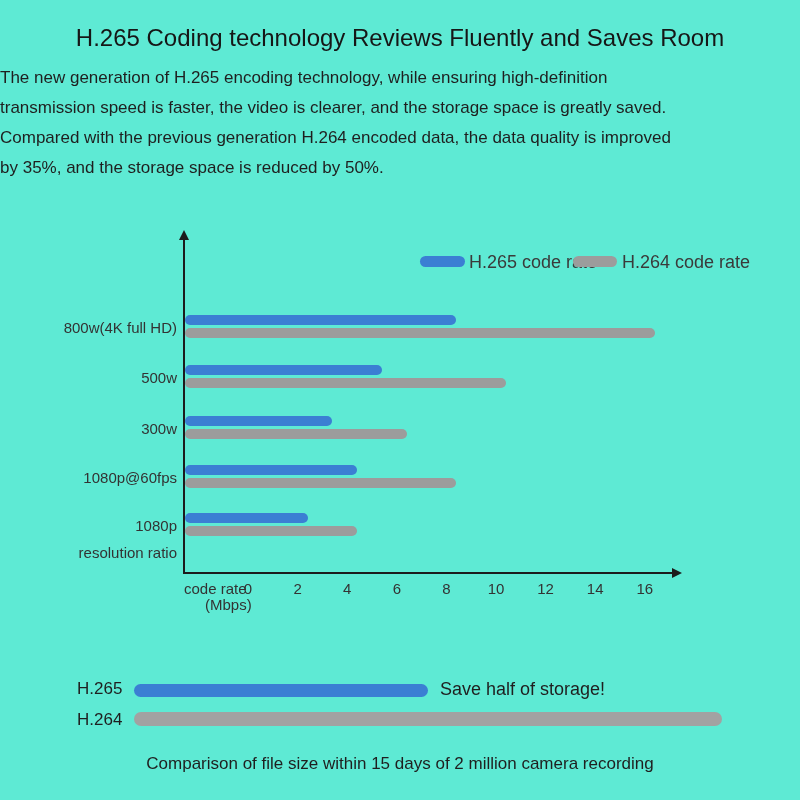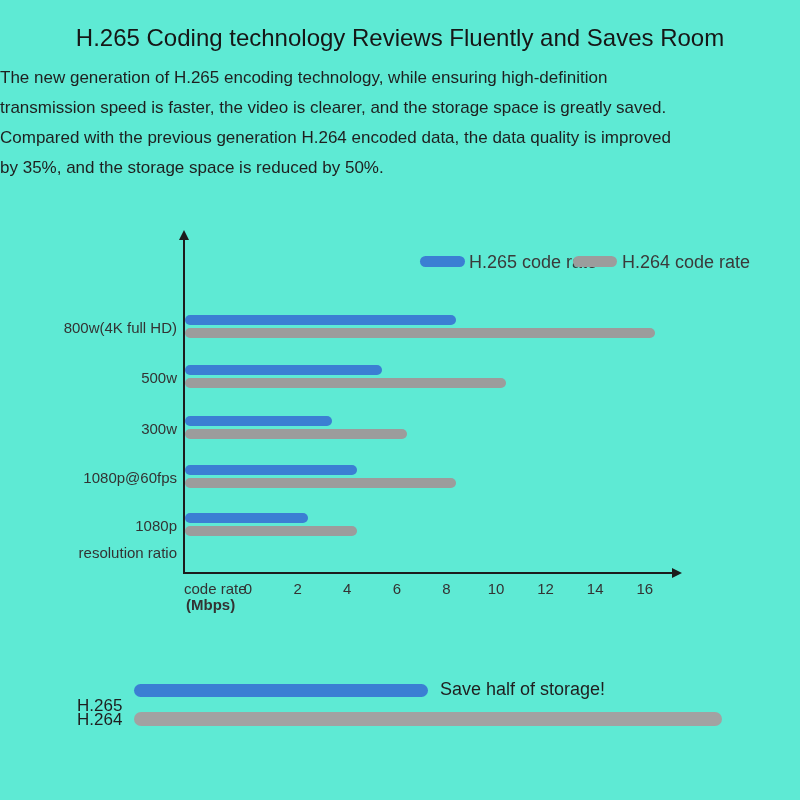--- a/index.html
+++ b/index.html
@@ -80,26 +80,27 @@
       <div class="tick-label" style="left: 347.2px; top: 588px;">4</div>
       <div class="tick-label" style="left: 396.8px; top: 588px;">6</div>
       <div class="tick-label" style="left: 446.4px; top: 588px;">8</div>
       <div class="tick-label" style="left: 496px; top: 588px;">10</div>
       <div class="tick-label" style="left: 545.6px; top: 588px;">12</div>
       <div class="tick-label" style="left: 595.2px; top: 588px;">14</div>
       <div class="tick-label" style="left: 644.8px; top: 588px; text-align: right;">16</div>
     </div>
 
   <div class="axis-name" style="left:184px;top:580px;">code rate</div>
-  <div class="axis-name" style="left:186px;top:596px;font-weight:bold;">(Mbps)</div>
+  <div class="axis-name" style="left:205px;top:596px;">(Mbps)</div>
 
   <div class="cat-label" style="top:552px;">resolution ratio</div>
 
 
-  <div class="codec-label" style="left:77px;top:706px;">H.265</div>
+  <div class="codec-label" style="left:77px;top:689px;">H.265</div>
   <div class="pill" id="h265-pill" style="left: 134px; top: 684px; height: 13px; width: 294px; background: rgb(59, 127, 211);"></div>
   <div id="save-annotation" style="top:689px;">Save half of storage!</div>
 
   <div class="codec-label" style="left:77px;top:720px;">H.264</div>
   <div class="pill" id="h264-pill" style="left: 134px; top: 712px; height: 14px; width: 588px; background: rgb(162, 162, 162);"></div>
 
+  <div class="abs center caption" style="top:754px;">Comparison of file size within 15 days of 2 million camera recording</div>
 
 </div>
 
 </body></html>

